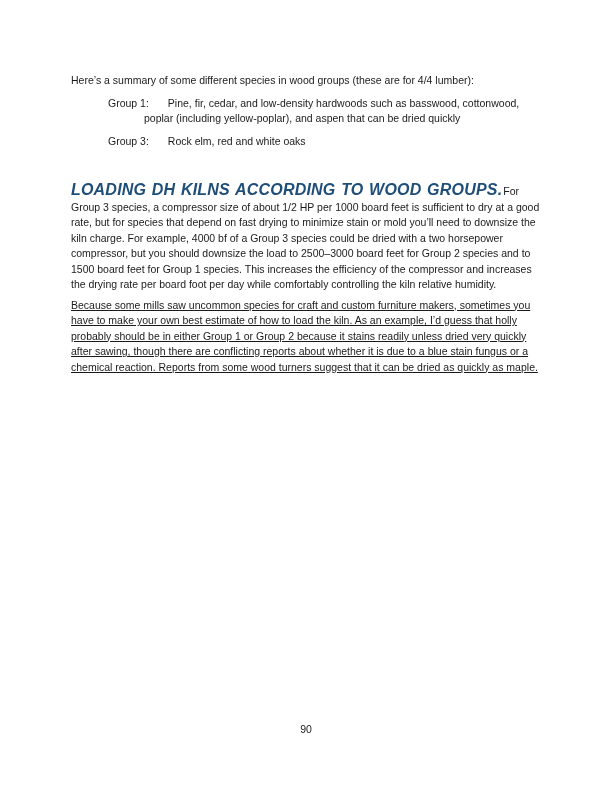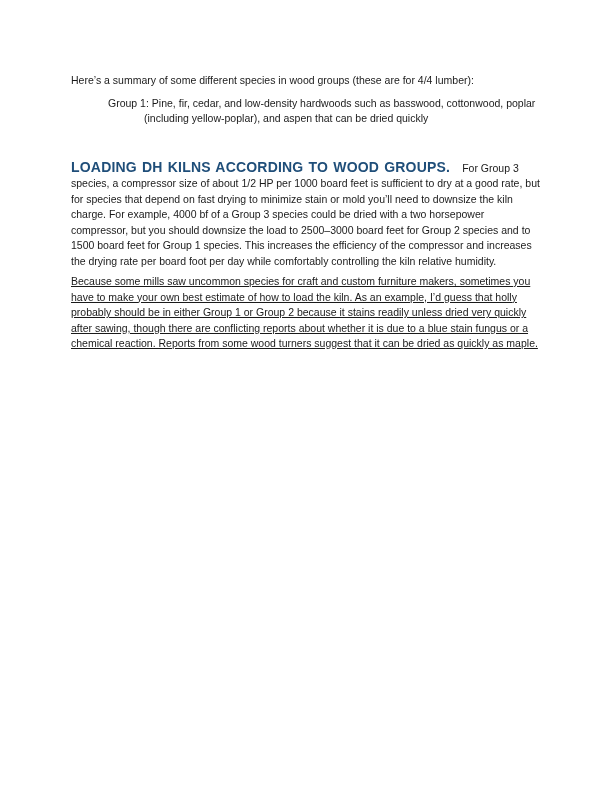--- a/index.html
+++ b/index.html
@@ -29,31 +29,32 @@
     margin: 0 0 6px 0;
   }
   .group-list {
     margin: 0;
   }
   .group-item {
     margin: 7px 0 0 73px;
     text-indent: -36px;
   }
   .group-label {
-    margin-right: 3px;
+    margin-right: 19px;
   }
   .section-para {
     margin-top: 33px;
   }
   .run-in-heading {
     font-weight: bold;
-    font-size: 14px;
+    font-style: italic;
+    font-size: 16px;
     letter-spacing: 0.2px;
     word-spacing: 1px;
-    margin-right: 12px;
+    margin-right: 1px;
   }
   .body-para {
     margin-top: 5px;
     text-decoration: underline;
   }
   .page-number {
     position: absolute;
     top: 722px;
     left: 0;
     width: 612px;
@@ -66,21 +67,23 @@
 
 <div class="page" style="color: rgb(26, 26, 26);">
   <div class="content">
 
     <p class="intro">Here’s a summary of some different species in wood groups (these are for 4/4 lumber):</p>
 
     <div class="group-list">
       <p class="group-item"><span class="group-label">Group 1:</span><span>Pine, fir, cedar, and low-density hardwoods such as basswood, cottonwood, poplar (including yellow-poplar), and aspen that can be dried quickly</span></p>
 
 
+      <p class="group-item"><span class="group-label">Group 3:</span><span>Rock elm, red and white oaks</span></p>
     </div>
 
     <p class="section-para"><span class="run-in-heading" style="color: rgb(31, 78, 121);">LOADING DH KILNS ACCORDING TO WOOD GROUPS.</span><span>For Group 3 species, a compressor size of about 1/2 HP per 1000 board feet is sufficient to dry at a good rate, but for species that depend on fast drying to minimize stain or mold you’ll need to downsize the kiln charge. For example, 4000 bf of a Group 3 species could be dried with a two horsepower compressor, but you should downsize the load to 2500–3000 board feet for Group 2 species and to 1500 board feet for Group 1 species. This increases the efficiency of the compressor and increases the drying rate per board foot per day while comfortably controlling the kiln relative humidity.</span></p>
 
     <p class="body-para">Because some mills saw uncommon species for craft and custom furniture makers, sometimes you have to make your own best estimate of how to load the kiln. As an example, I’d guess that holly probably should be in either Group 1 or Group 2 because it stains readily unless dried very quickly after sawing, though there are conflicting reports about whether it is due to a blue stain fungus or a chemical reaction. Reports from some wood turners suggest that it can be dried as quickly as maple.</p>
 
   </div>
 
+  <div class="page-number">90</div>
 </div>
 
 </body></html>

